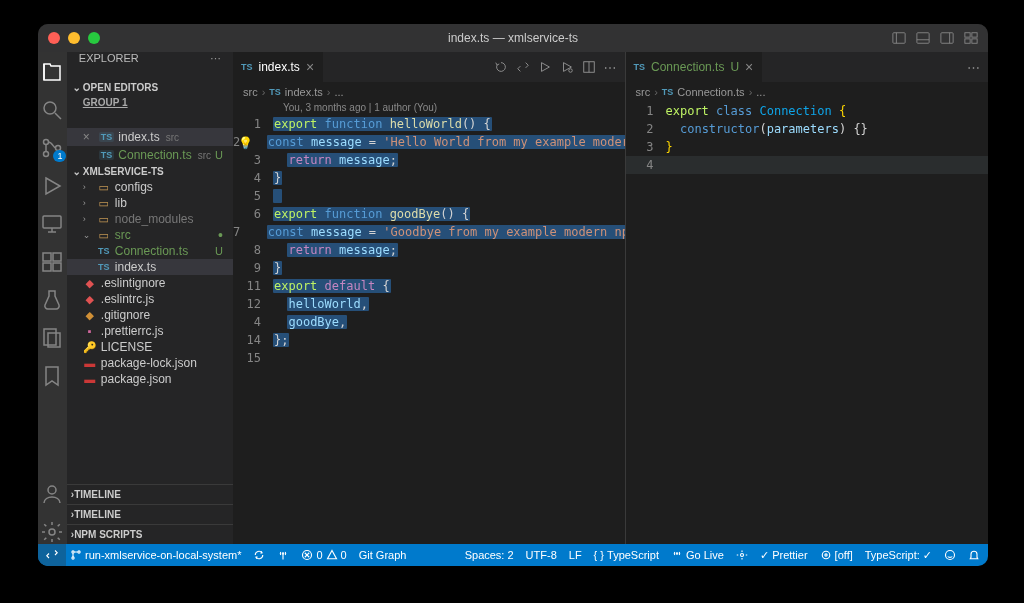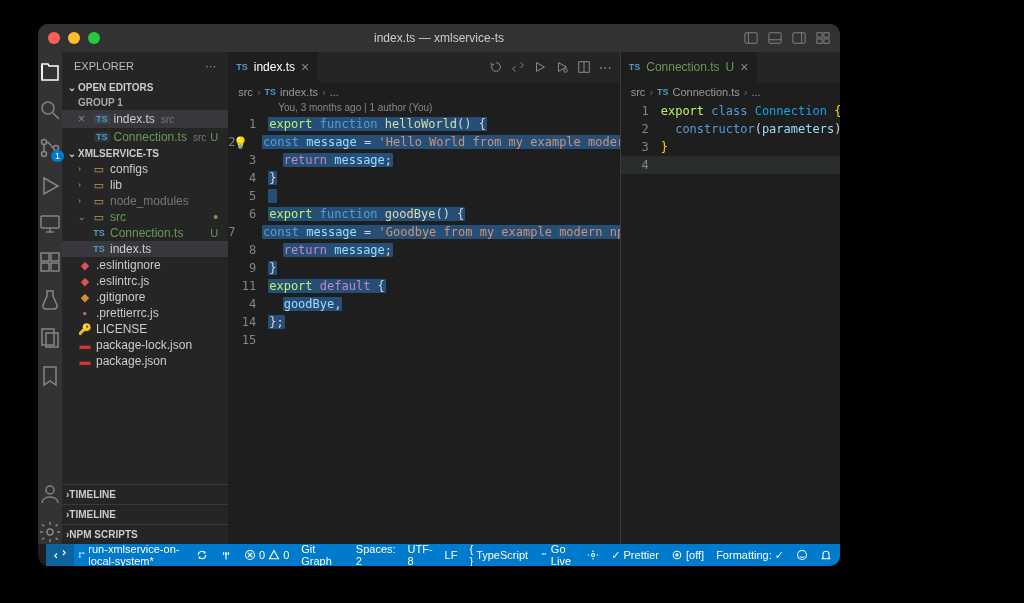--- a/index.html
+++ b/index.html
@@ -1,38 +1,38 @@
 <!DOCTYPE html>
 <html><head>
 <meta charset="utf-8">
 <style>
 * { margin: 0; padding: 0; box-sizing: border-box; }
 body { font-family: -apple-system, BlinkMacSystemFont, "Segoe UI", sans-serif; background: #000; width: 1024px; height: 603px; overflow: hidden; position: relative; }
-.window { position: absolute; top: 24px; left: 38px; width: 802px; height: 542px; background: #1e1e1e; border-radius: 10px; overflow: hidden; display: flex; flex-direction: column; box-shadow: 0 20px 50px rgba(0,0,0,.5); }
+.window { position: absolute; top: 24px; left: 38px; width: 950px; height: 542px; background: #1e1e1e; border-radius: 10px; overflow: hidden; display: flex; flex-direction: column; box-shadow: 0 20px 50px rgba(0,0,0,.5); }
 .titlebar { height: 28px; background: #323233; display: flex; align-items: center; padding: 0 10px; position: relative; }
 .traffic { display: flex; gap: 8px; }
 .dot { width: 12px; height: 12px; border-radius: 50%; }
 .dot.r { background: #ff5f56; }
 .dot.y { background: #ffbd2e; }
 .dot.g { background: #27c93f; }
 .title { position: absolute; left: 0; right: 0; text-align: center; font-size: 12px; color: #ccc; pointer-events: none; }
 .title-icons { margin-left: auto; display: flex; gap: 10px; color: #8a8a8a; font-size: 14px; }
 .title-icons svg { width: 14px; height: 14px; }
 .body { flex: 1; display: flex; overflow: hidden; }
 .activitybar { width: 44px; background: #333333; display: flex; flex-direction: column; align-items: center; padding-top: 8px; gap: 14px; }
 .activitybar .ico { width: 24px; height: 24px; color: #858585; cursor: pointer; position: relative; display:flex; align-items:center; justify-content:center; }
 .activitybar .ico.active { color: #fff; }
 .activitybar .ico.active::before { content:''; position:absolute; left:-10px; top:-4px; bottom:-4px; width:2px; background:#fff; }
 .activitybar .spacer { flex: 1; }
 .badge { position: absolute; bottom: -2px; right: -2px; background: #007acc; color: #fff; font-size: 9px; border-radius: 10px; padding: 0 4px; line-height: 12px; min-width: 12px; text-align: center; }
 .sidebar { width: 168px; background: #252526; display: flex; flex-direction: column; font-size: 11px; color: #ccc; }
-.sidebar-header { height: 28px; display: flex; align-items: center; justify-content: space-between; padding: 0 12px; font-size: 11px; color: #bbb; text-transform: uppercase; }
+.sidebar-header { height: 28px; display: flex; align-items: flex-start; justify-content: space-between; padding: 0 12px; font-size: 11px; color: #bbb; text-transform: uppercase; }
 .section-hdr { display: flex; align-items: center; padding: 2px 4px; font-size: 10px; font-weight: 600; color: #ccc; cursor: pointer; }
 .section-hdr .chev { width: 12px; text-align: center; font-size: 10px; }
-.group-lbl { padding: 2px 4px 2px 16px; font-size: 10px; font-weight: 600; color: #aaa; }
+.group-lbl { padding: 2px 4px 20px 16px; font-size: 10px; font-weight: 600; color: #aaa; text-decoration: underline; }
 .file-item { display: flex; align-items: center; padding: 2px 4px 2px 16px; gap: 4px; cursor: pointer; font-size: 12px; color: #ccc; }
 .file-item.active { background: #37373d; }
 .file-item .close { width: 12px; color: #888; font-size: 12px; }
 .file-item .ts-ico { color: #519aba; font-size: 9px; font-weight: bold; background: rgba(81,154,186,.15); padding: 0 2px; border-radius: 2px; }
 .file-item .dim { color: #777; font-size: 10px; margin-left: 2px; }
 .file-item .u { color: #6a9955; margin-left: auto; padding-right: 6px; font-size: 11px; }
 .tree-item { display: flex; align-items: center; padding: 1px 4px; gap: 4px; cursor: pointer; font-size: 12px; color: #ccc; }
 .tree-item.d1 { padding-left: 16px; }
 .tree-item.d2 { padding-left: 30px; }
 .tree-item .chev { width: 10px; font-size: 9px; color: #999; }
@@ -66,21 +66,21 @@
 .k-func { color: #569cd6; }
 .k-class { color: #569cd6; }
 .k-const { color: #569cd6; }
 .k-ret { color: #c586c0; }
 .fn { color: #dcdcaa; }
 .cls { color: #0ea5e9; }
 .str { color: #ce9178; }
 .var { color: #9cdcfe; }
 .punc { color: #d4d4d4; }
 .brace { color: #ffd700; }
-.statusbar { height: 22px; background: #007acc; display: flex; align-items: center; font-size: 11px; color: #fff; padding: 0 8px; gap: 12px; margin-left: 8px; }
+.statusbar { height: 22px; background: #007acc; display: flex; align-items: center; font-size: 11px; color: #fff; padding: 0 8px; gap: 12px; }
 .statusbar .remote { background: #0e639c; margin: 0 -8px 0 -8px; padding: 0 8px; height: 100%; display: flex; align-items: center; }
 .statusbar .sp { flex: 1; }
 .statusbar .item { display: flex; align-items: center; gap: 3px; cursor: pointer; }
 .statusbar svg { width: 12px; height: 12px; }
 .fico.folder { color: #c09553; }
 .fico.ts { color: #519aba; font-size: 9px; font-weight: bold; }
 .fico.red { color: #e05252; }
 .fico.orange { color: #d19036; }
 .fico.yellow { color: #cbcb41; }
 .fico.pink { color: #d0679d; }
@@ -369,20 +369,24 @@
             </div>
           <div class="cline">
               <div class="gutter">9</div>
               <div class="codetxt"><span class="sel"><span class="punc">}</span></span></div>
             </div>
           <div class="cline">
               <div class="gutter">11</div>
               <div class="codetxt"><span class="sel"><span class="k-export">export</span> <span class="k-ret">default</span> <span class="punc">{</span></span></div>
             </div>
           <div class="cline">
+              <div class="gutter">12</div>
+              <div class="codetxt">  <span class="sel"><span class="var">helloWorld</span><span class="punc">,</span></span></div>
+            </div>
+          <div class="cline">
               <div class="gutter">4</div>
               <div class="codetxt">  <span class="sel"><span class="var">goodBye</span><span class="punc">,</span></span></div>
             </div>
           <div class="cline">
               <div class="gutter">14</div>
               <div class="codetxt"><span class="sel"><span class="punc">};</span></span></div>
             </div>
           <div class="cline">
               <div class="gutter">15</div>
               <div class="codetxt"></div>
@@ -499,21 +503,21 @@
         <span>Prettier</span>
       </div>
     <div class="item">
         <svg viewBox="0 0 16 16" fill="none" stroke="currentColor" stroke-width="1.5">
           <circle cx="8" cy="8" r="5"></circle>
           <circle cx="8" cy="8" r="1.5"></circle>
         </svg>
         <span>[off]</span>
       </div>
     <div class="item">
-        <span>Formatting:</span> 
+        <span>TypeScript:</span> 
         <span>✓</span>
       </div>
     <div class="item">
         <svg viewBox="0 0 16 16" fill="none" stroke="currentColor" stroke-width="1.5">
           <circle cx="8" cy="8" r="6"></circle>
           <path d="M5 7h.01M11 7h.01M5 10c1 1.5 5 1.5 6 0"></path>
         </svg>
       </div>
     <div class="item">
         <svg viewBox="0 0 16 16" fill="none" stroke="currentColor" stroke-width="1.5">

